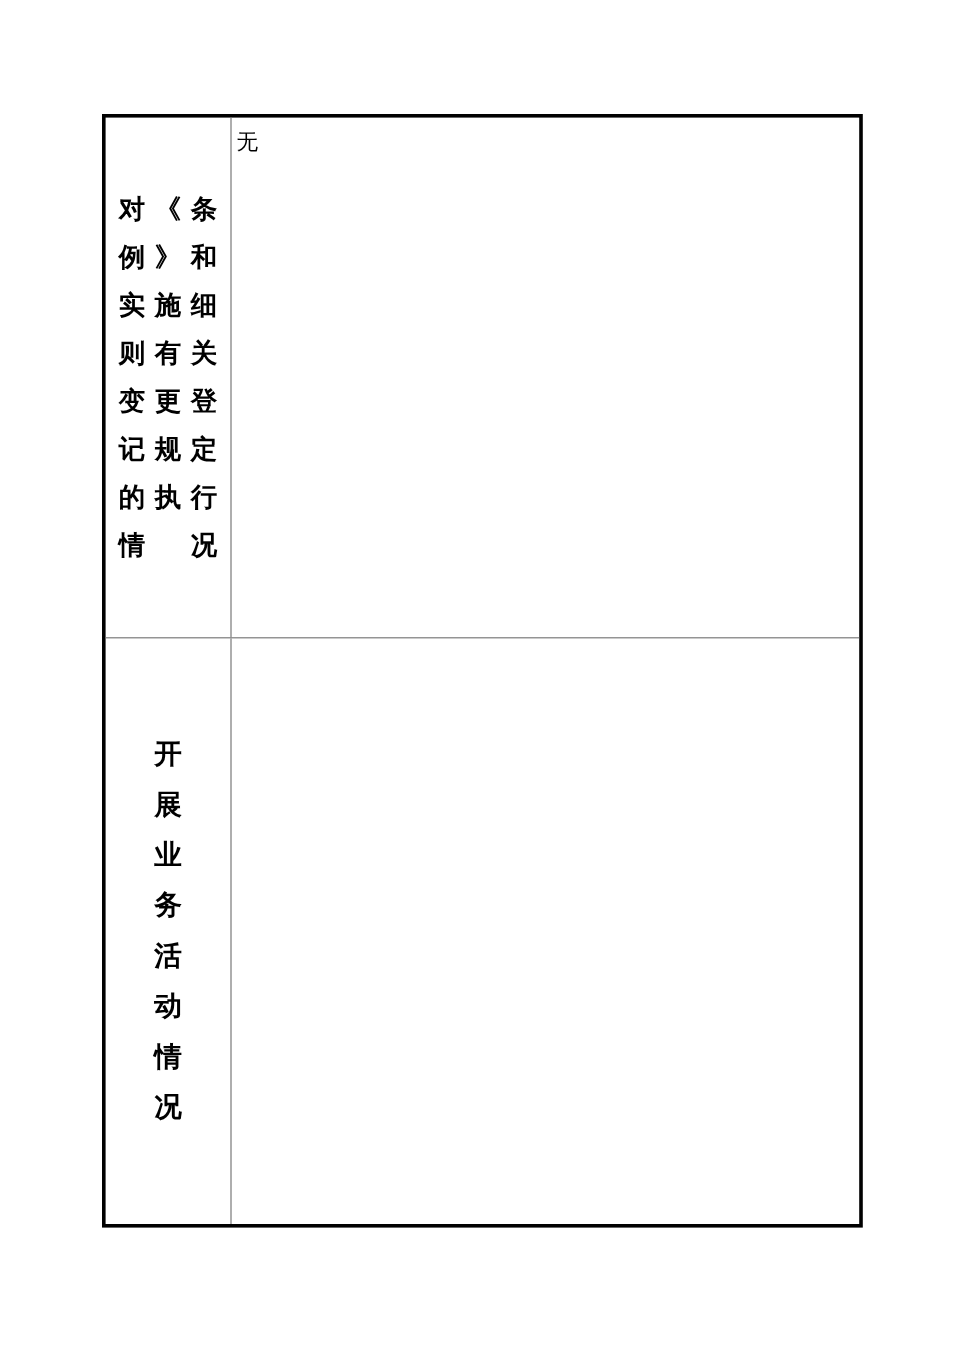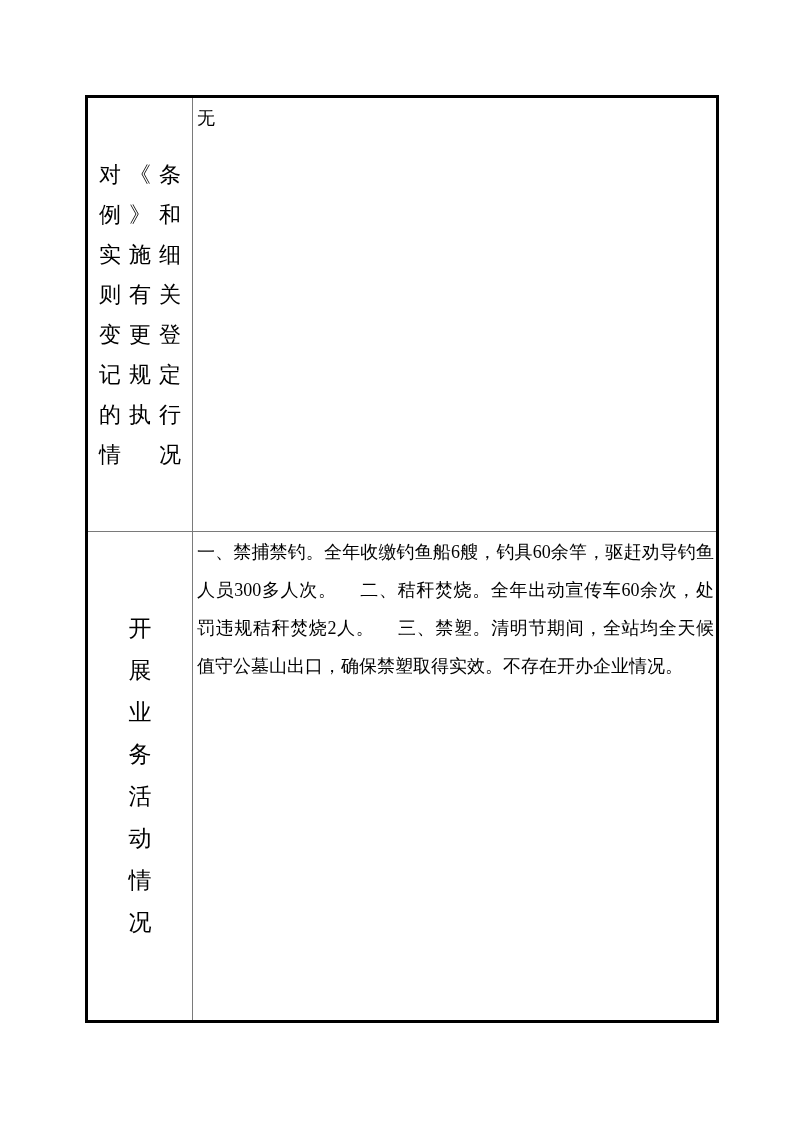--- a/index.html
+++ b/index.html
@@ -49,21 +49,21 @@
     align-items: center;
     justify-content: center;
   }
   .content-cell {
     flex: 1 1 auto;
     box-sizing: border-box;
     padding: 1px 2px 0 4px;
     overflow: hidden;
   }
   .vlabel {
-    font-weight: normal;
+    font-weight: bold;
     white-space: pre-line;
     color: #000000;
   }
   .justify-label {
     width: 82px;
     font-size: 22px;
     line-height: 40px;
     text-align: justify;
     text-align-last: justify;
   }
@@ -106,19 +106,16 @@
       <div class="cell label-cell">
         <div class="vlabel center-label">开
 展
 业
 务
 活
 动
 情
 况</div>
       </div>
-      <div class="cell content-cell">
-        <div class="content-text">一、禁捕禁钓。全年收缴钓鱼船6艘，钓具60余竿，驱赶劝导钓鱼人员300多人次。　 二、秸秆焚烧。全年出动宣传车60余次，处罚违规秸秆焚烧2人。　 三、禁塑。清明节期间，全站均全天候值守公墓山出口，确保禁塑取得实效。不存在开办企业情况。</div>
-      </div>
     </div>
 
   </div>
 </div>
 
 </body></html>

